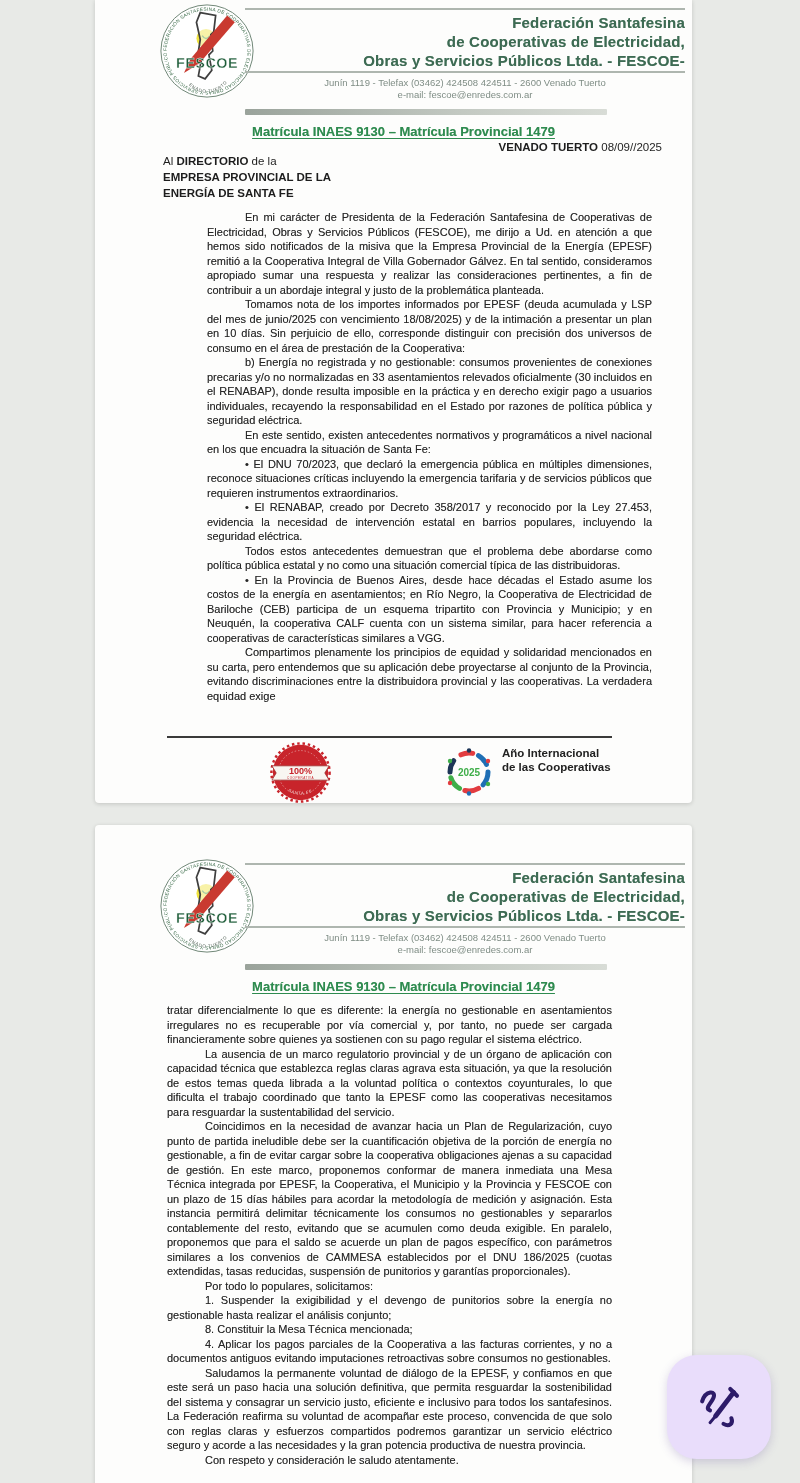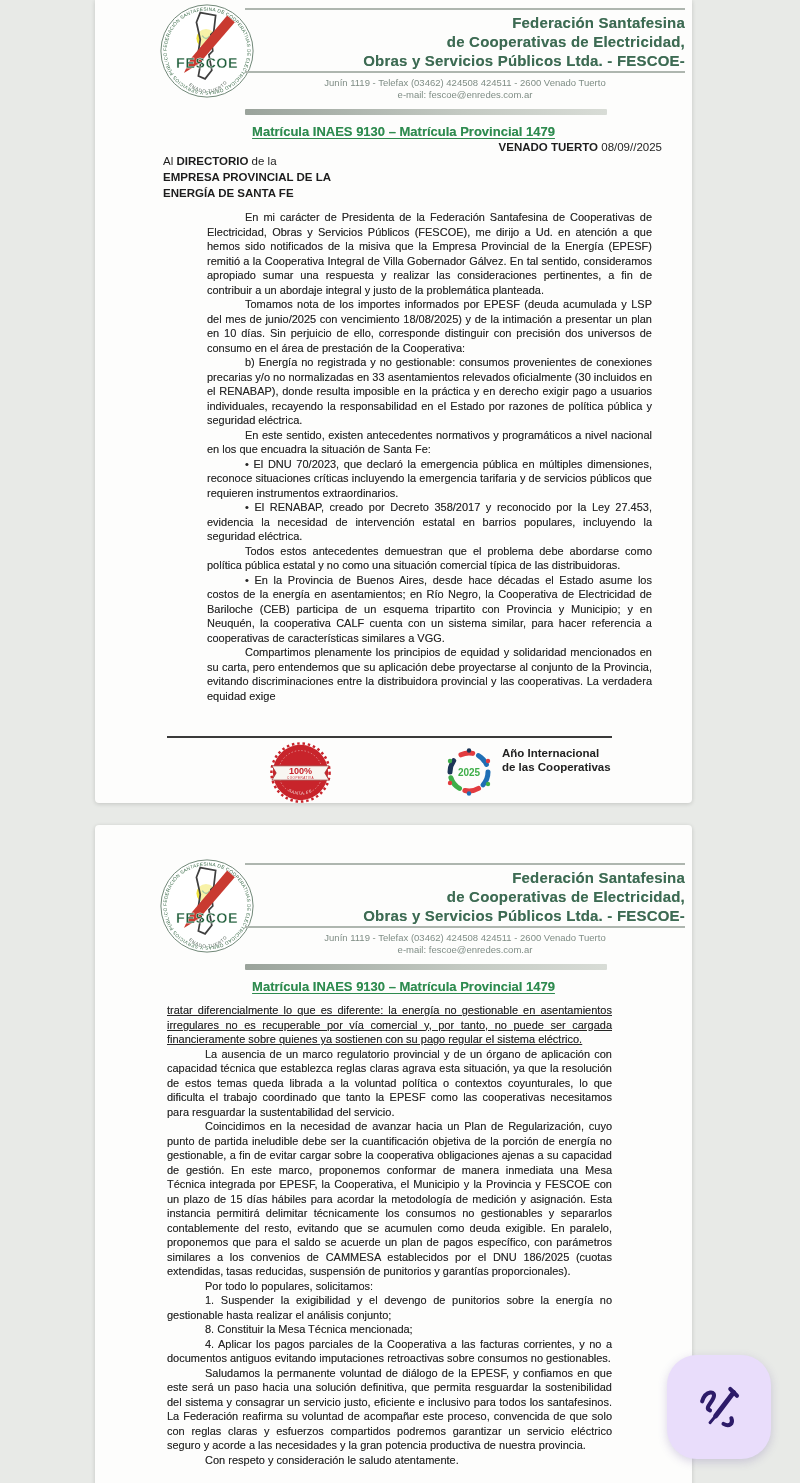--- a/index.html
+++ b/index.html
@@ -49,21 +49,21 @@
   .addressee{position:absolute;left:68px;top:153px;font-size:11.5px;line-height:16px;color:#1d1d1d;font-weight:bold;}
   .addressee .light{font-weight:normal;}
   .bodytext{
     position:absolute;left:72px;width:445px;
     font-size:11px;line-height:14.5px;color:#262626;text-align:justify;
     text-shadow:0 0 .4px rgba(40,40,40,.45);
   }
   #page1 .bodytext{top:210px;margin-left:40px;}
   #page2 .bodytext{top:178px;}
   .bodytext p{margin:0;text-indent:38px;}
-  .bodytext p.noindent{text-indent:0;text-decoration:underline;}
+  .bodytext p.noindent{text-indent:0;}
 
   .footer-rule{position:absolute;left:72px;top:736px;width:445px;height:1.5px;background:#3a3a3a;}
   .footer-logos{position:absolute;left:0;top:742px;width:100%;height:61px;}
   .badge-100{position:absolute;left:175px;top:0;width:61px;height:61px;}
   .iyc{position:absolute;left:348px;top:4px;display:flex;align-items:flex-start;}
   .iyc-text{margin-left:7px;font-size:11.5px;line-height:14px;font-weight:bold;color:#222;}
 
   
   .fab{
     position:absolute;left:667px;top:1355px;width:104px;height:104px;

